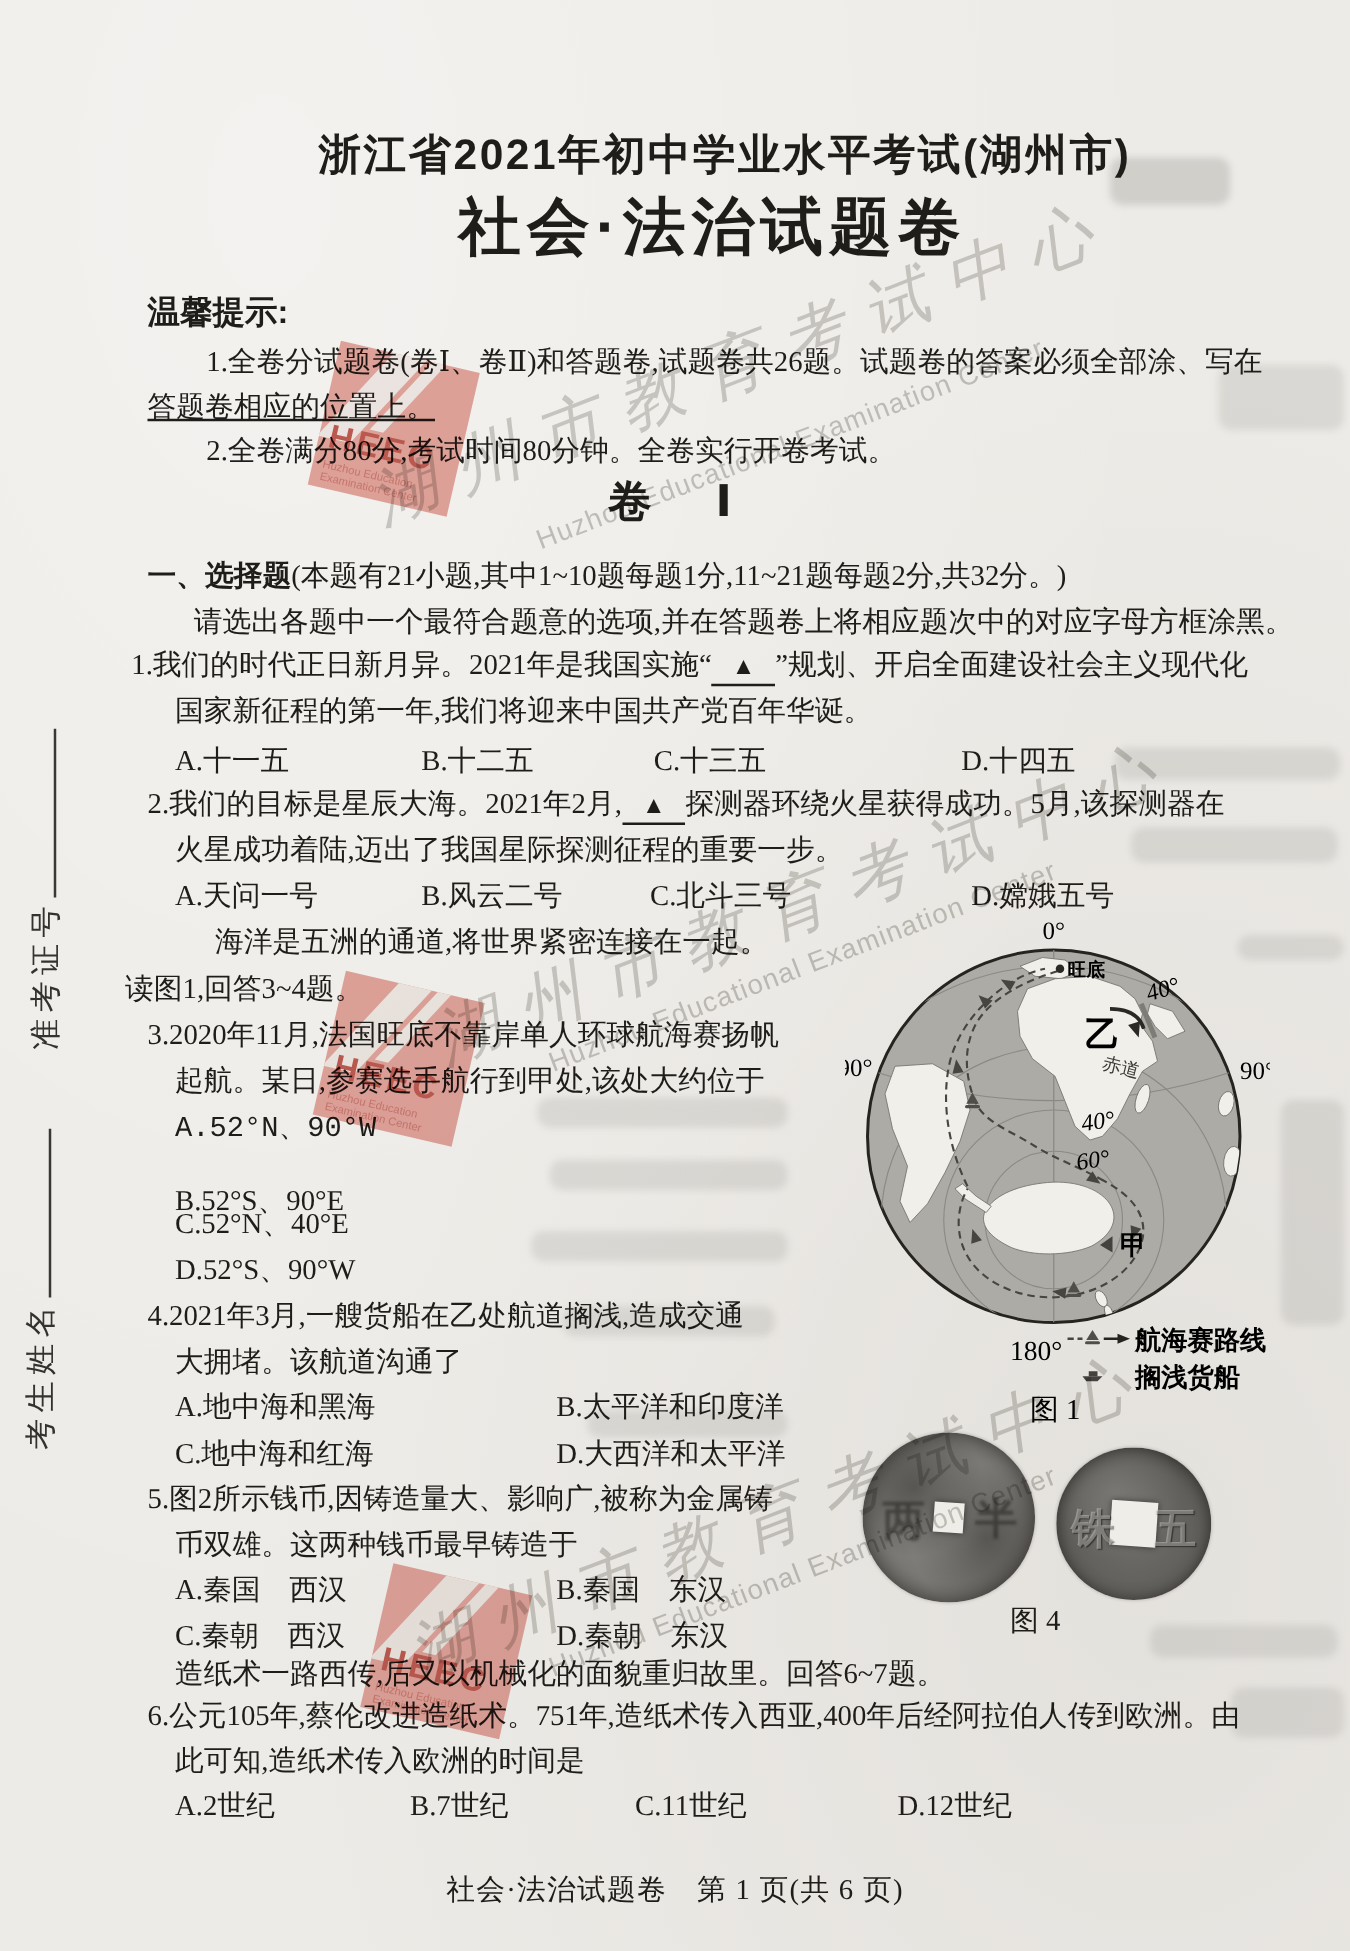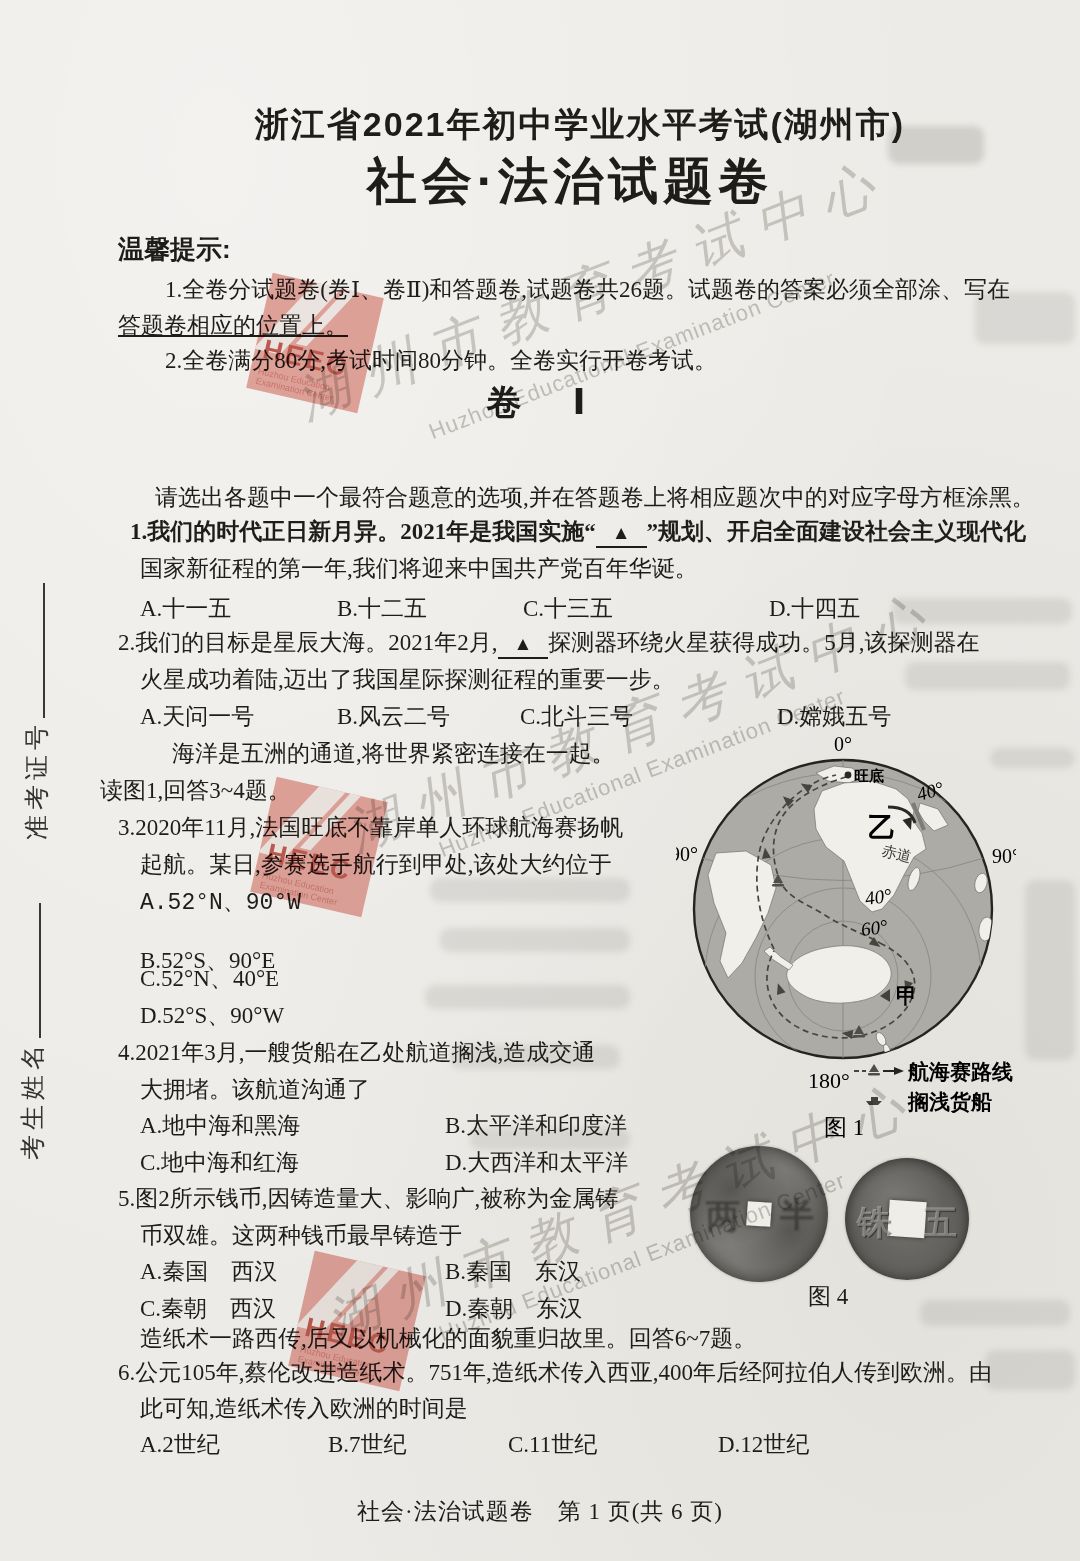--- a/index.html
+++ b/index.html
@@ -88,23 +88,24 @@
   <div class="t center heiti" style="top:103px;font-size:34px;letter-spacing:2px;padding-left:40px;">浙江省2021年初中学业水平考试(湖州市)</div>
   <div class="t center heiti" style="top:150px;font-size:50px;letter-spacing:5px;padding-left:30px;">社会·法治试题卷</div>
 
   <div class="t heiti" style="left:118px;top:233px;font-size:26px;">温馨提示:</div>
   <div class="t" style="left:165px;top:276px;">1.全卷分试题卷(卷Ⅰ、卷Ⅱ)和答题卷,试题卷共26题。试题卷的答案必须全部涂、写在</div>
   <div class="t" style="left:118px;top:312px;text-decoration:underline;">答题卷相应的位置上。</div>
   <div class="t" style="left:165px;top:347px;">2.全卷满分80分,考试时间80分钟。全卷实行开卷考试。</div>
 
   <div class="t center heiti" style="top:380px;font-size:35px;letter-spacing:8px;">卷　Ⅰ</div>
 
+  <div class="t" style="left:118px;top:446px;"><span class="heiti">一、选择题</span><span>(本题有21小题,其中1~10题每题1分,11~21题每题2分,共32分。)</span></div>
   <div class="t" style="left:155px;top:484px;">请选出各题中一个最符合题意的选项,并在答题卷上将相应题次中的对应字母方框涂黑。</div>
 
-  <div class="t" style="left:130px;top:518px;font-weight:bold;"><span>1.我们的时代正日新月异。2021年是我国实施“</span><span class="blank">▲</span><span>”规划、开启全面建设社会主义现代化</span></div>
+  <div class="t" style="left:105px;top:518px;"><span>1.我们的时代正日新月异。2021年是我国实施“</span><span class="blank">▲</span><span>”规划、开启全面建设社会主义现代化</span></div>
   <div class="t" style="left:140px;top:555px;">国家新征程的第一年,我们将迎来中国共产党百年华诞。</div>
   <div class="t" style="left:140px;top:595px;">A.十一五</div>
   <div class="t" style="left:337px;top:595px;">B.十二五</div>
   <div class="t" style="left:523px;top:595px;text-align:center;">C.十三五</div>
   <div class="t" style="left:729px;top:595px;margin-left:40px;">D.十四五</div>
 
   <div class="t" style="left:118px;top:629px;"><span>2.我们的目标是星辰大海。2021年2月,</span><span class="blank">▲</span><span>探测器环绕火星获得成功。5月,该探测器在</span></div>
   <div class="t" style="left:140px;top:666px;">火星成功着陆,迈出了我国星际探测征程的重要一步。</div>
   <div class="t" style="left:140px;top:703px;">A.天问一号</div>
   <div class="t" style="left:337px;top:703px;">B.风云二号</div>

